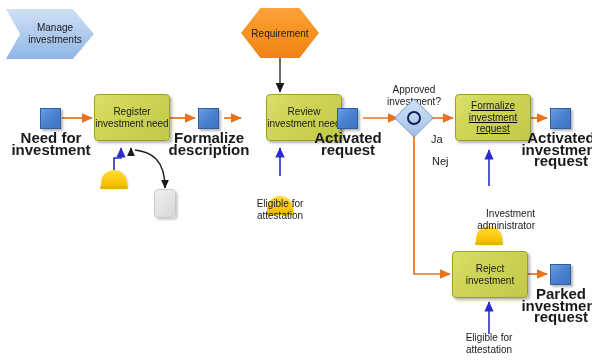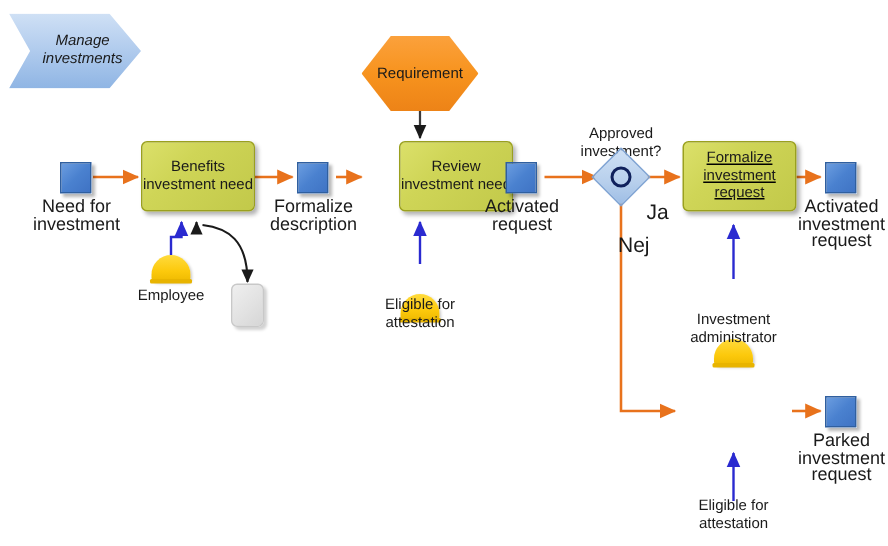--- a/index.html
+++ b/index.html
@@ -37,21 +37,20 @@
     display: flex;
     align-items: center;
     justify-content: center;
   }
   .chevron-label {
     font-size: 10px;
     color: #1a1a1a;
     text-align: center;
     line-height: 12px;
     padding-left: 10px;
-    font-style: italic;
   }
 
   
   .activity {
     width: 76px;
     height: 47px;
     border: 1px solid #9aa01e;
     border-radius: 4px;
     background: linear-gradient(135deg, #dbe06a 0%, #cfd557 35%, #c2c94a 100%);
     box-shadow: 2px 2px 3px rgba(0,0,0,0.30);
@@ -71,25 +70,26 @@
   .dataobj {
     width: 21px;
     height: 21px;
     background: linear-gradient(135deg, #6b9de0 0%, #4a81cf 50%, #3f73c4 100%);
     border: 1px solid #2f5f9f;
     box-shadow: 2px 2px 2px rgba(0,0,0,0.28);
     box-sizing: border-box;
   }
   .obj-label {
     position: absolute;
-    font-size: 12px;
+    font-size: 15px;
     line-height: 11.5px;
     color: #1a1a1a;
     text-align: center;
     width: 84px;
+    font-weight: bold;
   }
 
   
   .gateway {
     width: 28px;
     height: 28px;
     background: linear-gradient(135deg, #cfe0f5 0%, #b7cfec 60%, #9dbde5 100%);
     border: 1px solid #7fa4d4;
     transform: rotate(45deg);
     box-sizing: border-box;
@@ -112,21 +112,21 @@
   .gateway-label {
     position: absolute;
     font-size: 10px;
     line-height: 11.5px;
     text-align: center;
     color: #1a1a1a;
     width: 92px;
   }
   .branch-label {
     position: absolute;
-    font-size: 14px;
+    font-size: 11px;
     color: #1a1a1a;
   }
 
   
   .hexagon {
     width: 78px;
     height: 50px;
     background: linear-gradient(180deg, #fba13c 0%, #f7931e 50%, #ed8317 100%);
     -webkit-clip-path: polygon(25% 0, 75% 0, 100% 50%, 75% 100%, 25% 100%, 0 50%);
     clip-path: polygon(25% 0, 75% 0, 100% 50%, 75% 100%, 25% 100%, 0 50%);
@@ -246,35 +246,34 @@
   </svg>
 
   <div class="node chevron" style="left:6px; top:9px;">
     <span class="chevron-label">Manage investments</span>
   </div>
 
   <div class="node dataobj" style="left:40px; top:108px;"></div>
   <div class="obj-label" style="left:9px; top:132px;">Need for investment</div>
 
   <div class="node activity" style="left:94px; top:94px;">
-    <span class="activity-label">Benefits investment need</span>
+    <span class="activity-label">Register investment need</span>
   </div>
 
   <div class="node role" style="left:101px; top:170px;">
     <div class="role-body"></div>
     <div class="role-base"></div>
   </div>
-  <div class="role-label" style="left:68px; top:192px;">Employee</div>
 
   <div class="node system" style="left:154px; top:189px;"></div>
 
   <div class="node dataobj" style="left:198px; top:108px;"></div>
   <div class="obj-label" style="left:167px; top:132px;">Formalize description</div>
 
-  <div class="node hexagon" style="left:241px; top:24px;">
+  <div class="node hexagon" style="left:241px; top:8px;">
     <span class="hexagon-label">Requirement</span>
   </div>
 
   <div class="node activity" style="left:226px; top:94px;margin-left:40px;">
     <span class="activity-label">Review investment need</span>
   </div>
 
   <div class="node role" style="left:267px; top:176px;">
     <div class="role-body"></div>
     <div class="role-base"></div>
@@ -283,34 +282,37 @@
 
   <div class="node dataobj" style="left:337px; top:108px;"></div>
   <div class="obj-label" style="left:306px; top:132px;">Activated request</div>
 
   <div class="gateway-label" style="left:368px; top:84px;">Approved investment?</div>
   <div class="gateway-wrap" style="left:400px; top:104px;">
     <div class="gateway"></div>
     <div class="gateway-ring"></div>
   </div>
   <div class="branch-label" style="left:431px; top:133px;">Ja</div>
-  <div class="branch-label" style="left:412px; top:155px;">Nej</div>
+  <div class="branch-label" style="left:432px; top:155px;">Nej</div>
 
   <div class="node activity" style="left:455px; top:94px;text-decoration:underline;">
     <span class="activity-label">Formalize investment request</span>
   </div>
 
   <div class="node role" style="left:476px; top:186px;">
     <div class="role-body"></div>
     <div class="role-base"></div>
   </div>
-  <div class="role-label" style="left:443px; top:208px;">Investment administrator</div>
+  <div class="role-label" style="left:443px; top:208px;text-align:right;">Investment administrator</div>
 
   <div class="node dataobj" style="left:550px; top:108px;"></div>
   <div class="obj-label" style="left:519px; top:132px;">Activated investment request</div>
 
+  <div class="node activity" style="left:452px; top:251px;">
+    <span class="activity-label">Reject investment</span>
+  </div>
 
   <div class="role-label" style="left:443px; top:332px; top:332px;">Eligible for attestation</div>
 
   <div class="node dataobj" style="left:550px; top:264px;"></div>
   <div class="obj-label" style="left:519px; top:288px;">Parked investment request</div>
 
 </div>
 
 </body></html>

